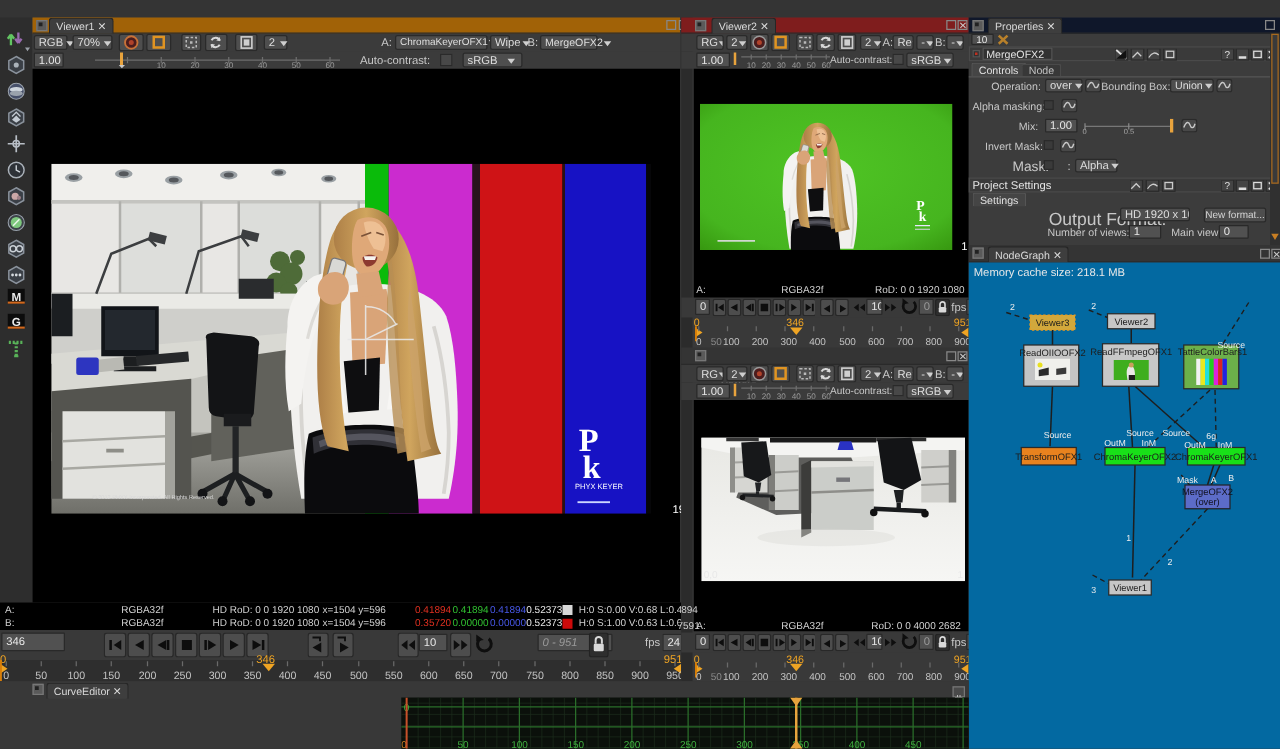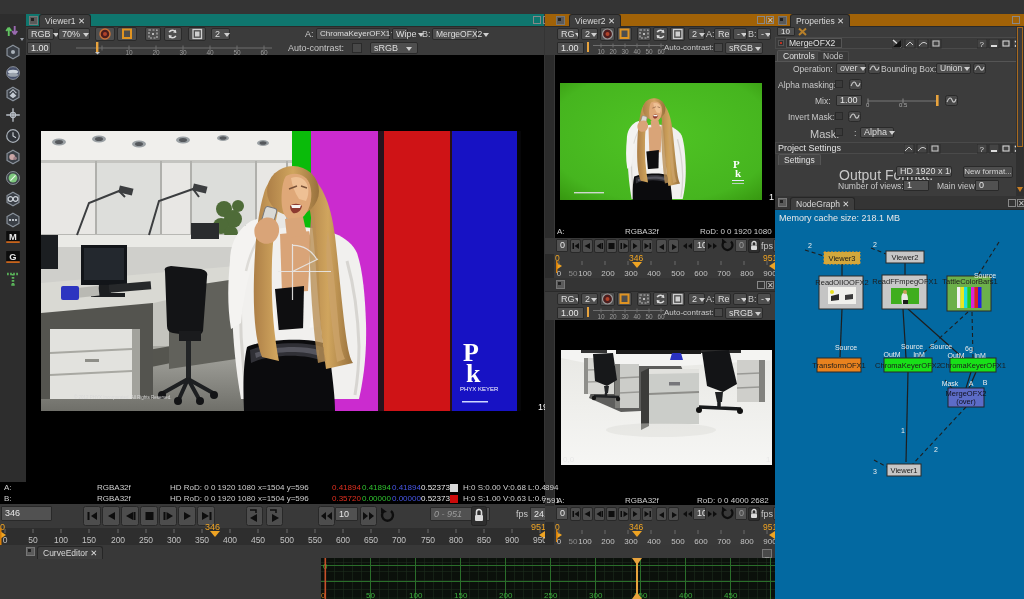--- a/index.html
+++ b/index.html
@@ -94,21 +94,21 @@
         </g>
 
   <g fill="#9aa0a8">
     <path d="M20,24 l4,0 l-2,3 Z" transform="translate(0,0)"></path>
   </g>
 </svg>
 </div>
 
 <div class="abs" style="left:26px;top:14px;width:518px;height:468px;background:#393939;">
 
-  <div class="abs" style="left:0;top:0;width:518px;height:13px;background:#0f766e;border-bottom:1px solid #2a2a2a;">
+  <div class="abs" style="left:0;top:0;width:518px;height:13px;background:#a16207;border-bottom:1px solid #2a2a2a;">
     <div class="abs" style="left:3px;top:2px;width:9px;height:9px;background:#5a5a5a;border:1px solid #777;">
           <div class="abs" style="left:1px;top:1px;width:3px;height:3px;background:#222;"></div>
         </div>
     <div class="abs tab" style="left:13px;top:0px;height:13px;">Viewer1 <span style="color:#ddd;">✕</span></div>
     <div class="abs" style="left:507px;top:2px;width:8px;height:8px;border:1px solid #888;"></div>
     <div class="abs" style="left:517px;top:2px;width:8px;height:8px;border:1px solid #888;color:#ccc;font-size:8px;line-height:7px;text-align:center;">✕</div>
   </div>
 
   <div id="v1tb1" class="abs" style="left:0;top:13px;width:518px;height:14px;background:#3b3b3b;">
     <div class="abs drop" style="left:1px;top:1px;width:27px;height:12px;line-height:10px;">RGB<span class="caret" style="margin-left:2px;"></span></div>
@@ -462,21 +462,21 @@
     </g>
     <g stroke="#6a6a6a" stroke-width="1">
       <path d="M5,7 L5,11 M33,7 L33,11 M61,7 L61,11 M89,7 L89,11 M118,7 L118,11 M146,7 L146,11 M174,7 L174,11 M202,7 L202,11 M230,7 L230,11 M258,7 L258,11 M287,7 L287,11 M315,7 L315,11 M343,7 L343,11 M371,7 L371,11 M399,7 L399,11 M428,7 L428,11 M456,7 L456,11 M484,7 L484,11 M512,7 L512,11 M540,7 L540,11"></path>
     </g>
   </svg>
 </div>
 
 <div id="center" class="abs" style="left:545px;top:14px;width:230px;height:531px;background:#393939;">
   <div class="abs" style="left:0;top:0;width:9px;height:531px;background:#2b2b2b;"></div>
 
-  <div class="abs" style="left:0;top:0;width:230px;height:13px;background:#a16207;border-bottom:1px solid #2a2a2a;">
+  <div class="abs" style="left:0;top:0;width:230px;height:13px;background:#7f1d1d;border-bottom:1px solid #2a2a2a;">
     <div class="abs" style="left:11px;top:2px;width:9px;height:9px;background:#5a5a5a;border:1px solid #777;">
           <div class="abs" style="left:1px;top:1px;width:3px;height:3px;background:#222;"></div>
         </div>
     <div class="abs tab" style="left:24px;top:0px;height:13px;">Viewer2 <span style="color:#ddd;">✕</span></div>
     <div class="abs" style="left:212px;top:2px;width:8px;height:8px;border:1px solid #888;"></div>
     <div class="abs" style="left:221px;top:2px;width:8px;height:8px;border:1px solid #888;color:#ccc;font-size:8px;line-height:7px;text-align:center;">✕</div>
   </div>
   <div class="abs" style="left:0;top:13px;width:230px;height:14px;background:#3b3b3b;">
     <div class="abs drop" style="left:12px;top:1px;width:22px;height:12px;line-height:10px;overflow:hidden;">RG<span class="caret" style="margin-left:0;"></span></div>
     <div class="abs drop" style="left:36px;top:1px;width:17px;height:12px;line-height:10px;overflow:hidden;">2<span class="caret" style="margin-left:1px;"></span></div>
@@ -852,21 +852,21 @@
             <text x="179" y="22">700</text>
         <text x="202" y="22">800</text>
             <text x="225" y="22">900</text>
       </g>
       <path d="M14,8 L14,12 M37,8 L37,12 M60,8 L60,12 M83,8 L83,12 M106,8 L106,12 M130,8 L130,12 M153,8 L153,12 M176,8 L176,12 M199,8 L199,12 M222,8 L222,12" stroke="#6a6a6a" stroke-width="1"></path>
     </svg>
   </div>
 </div>
 
 <div id="props" class="abs" style="left:775px;top:14px;width:249px;height:182px;background:#3c3c3c;">
-  <div class="abs" style="left:0;top:0;width:249px;height:13px;background:#a16207;border-bottom:1px solid #2a2a2a;">
+  <div class="abs" style="left:0;top:0;width:249px;height:13px;background:#0f172a;border-bottom:1px solid #2a2a2a;">
     <div class="abs" style="left:3px;top:2px;width:9px;height:9px;background:#5a5a5a;border:1px solid #777;">
           <div class="abs" style="left:1px;top:1px;width:3px;height:3px;background:#222;"></div>
         </div>
     <div class="abs tab" style="left:15px;top:0px;height:13px;">Properties <span style="color:#ddd;">✕</span></div>
     <div class="abs" style="left:237px;top:2px;width:8px;height:8px;border:1px solid #888;"></div>
   </div>
   <div class="abs" style="left:0;top:13px;width:249px;height:10px;">
     <div class="abs field" style="left:2px;top:0px;width:18px;height:9px;line-height:8px;font-size:8px;">10</div>
     <svg class="abs" style="left:22px;top:0px;" width="11" height="10">
           <path d="M2,1.5 L9,8 M9,1.5 L2,8" stroke="#b8802a" stroke-width="2"></path>

